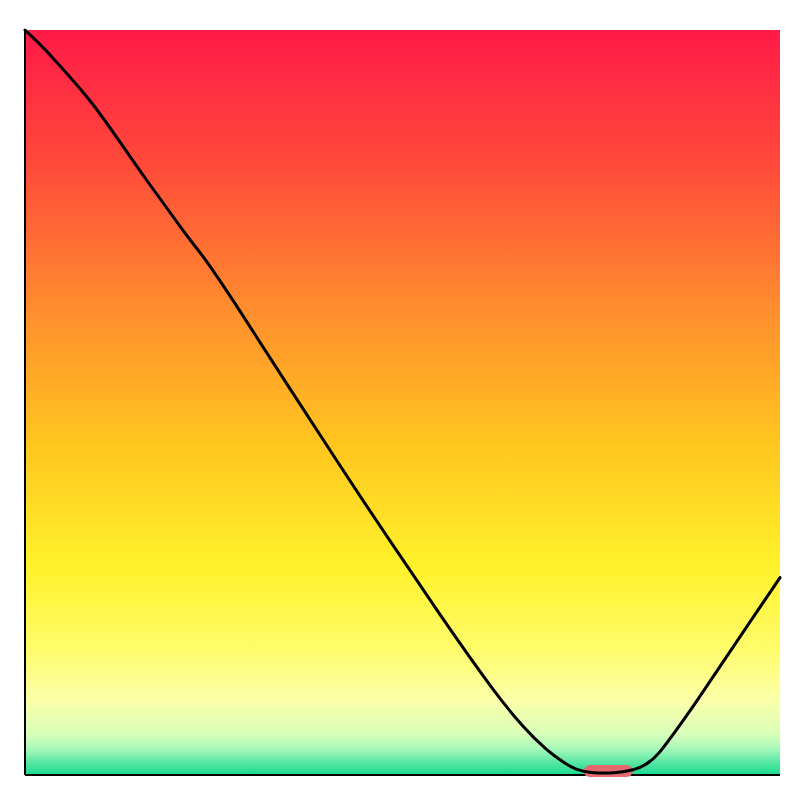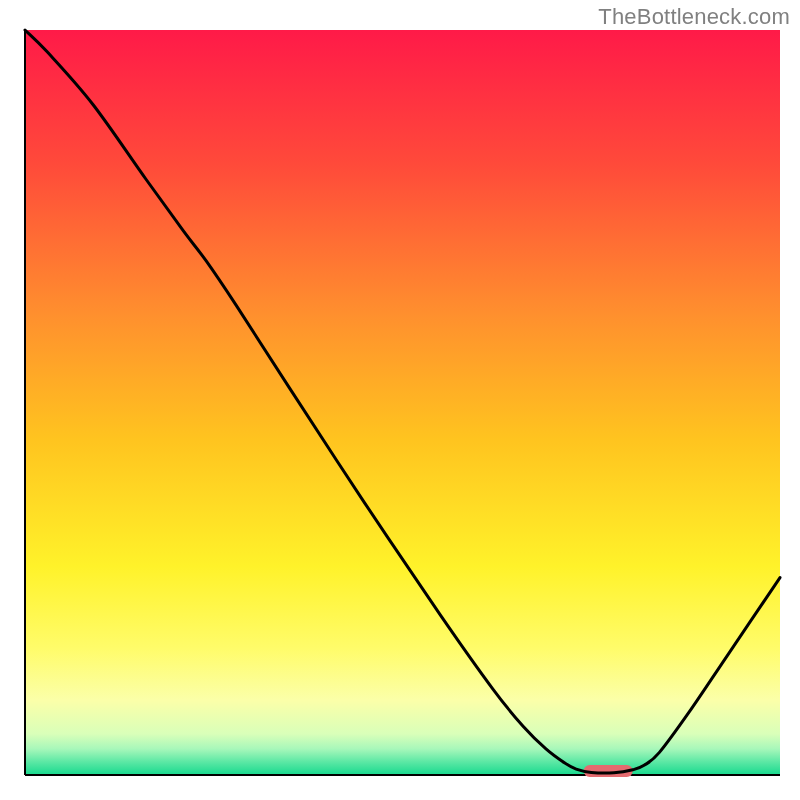--- a/index.html
+++ b/index.html
@@ -29,21 +29,20 @@
   svg {
     position: absolute;
     top: 0;
     left: 0;
   }
 </style>
 </head>
 <body>
 <div class="container">
 
-<div class="watermark">TheBottleneck.com</div>
 
 <svg id="chart-svg" width="800" height="800" viewBox="0 0 800 800">
   <defs>
     <linearGradient id="bg-grad" x1="0" y1="0" x2="0" y2="1">
           <stop offset="0.00%" stop-color="#ff1a48"></stop>
           <stop offset="18.00%" stop-color="#ff4a3a"></stop>
           <stop offset="38.00%" stop-color="#ff8f2e"></stop>
           <stop offset="55.00%" stop-color="#ffc41f"></stop>
           <stop offset="72.00%" stop-color="#fff22a"></stop>
           <stop offset="83.00%" stop-color="#fffc6a"></stop>

